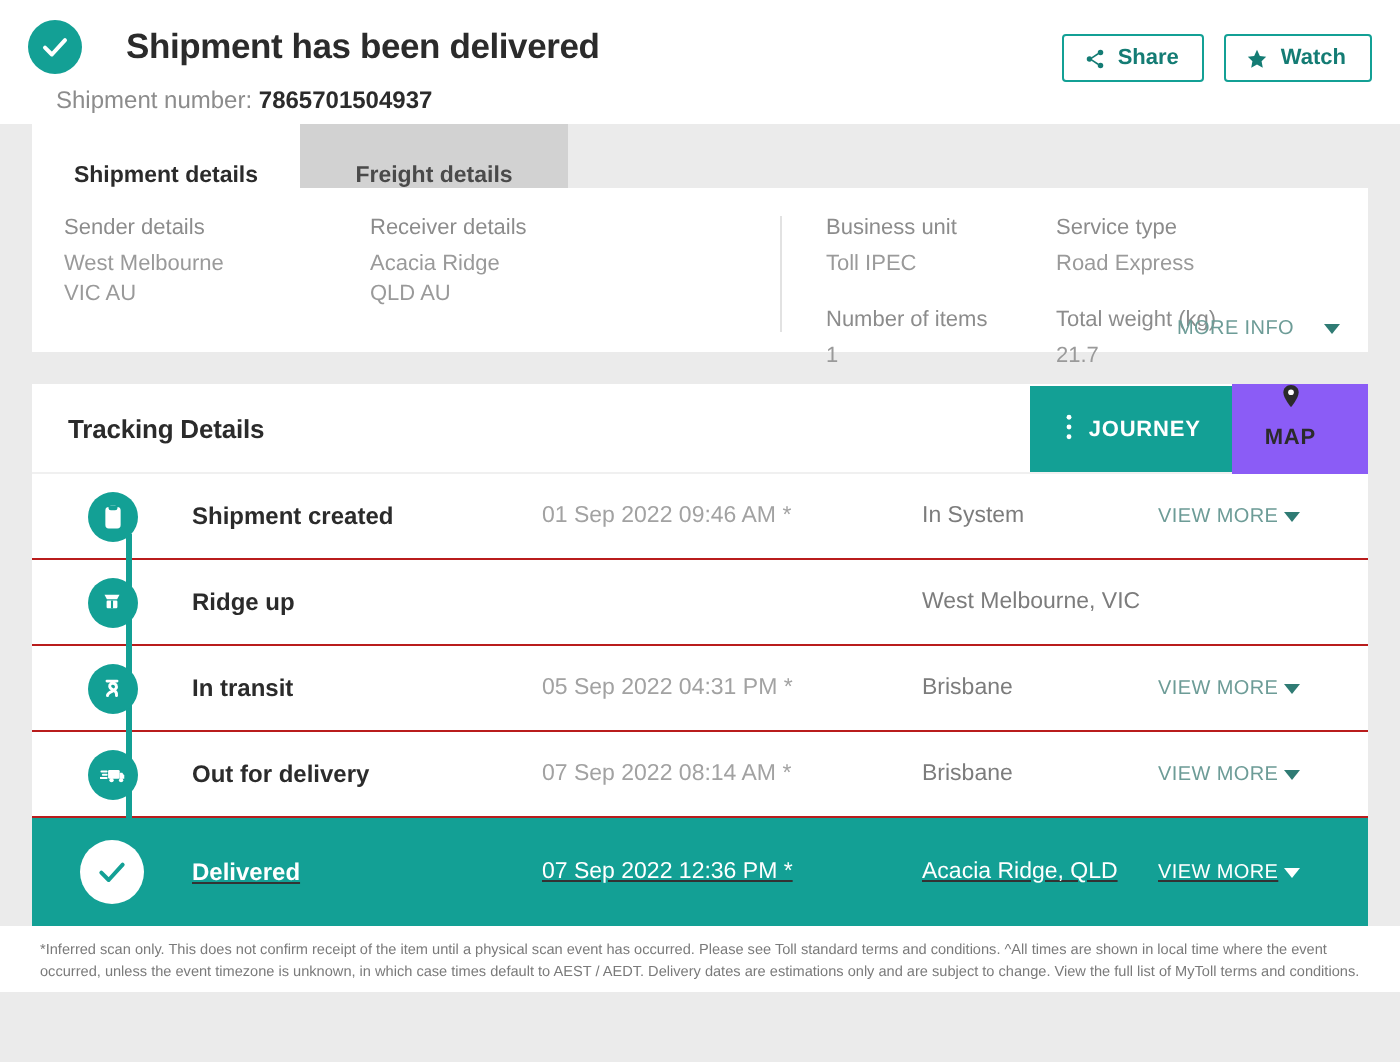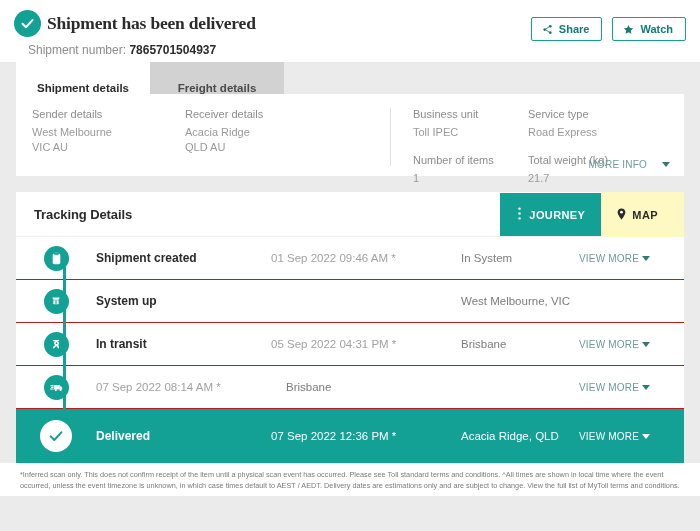--- a/index.html
+++ b/index.html
@@ -29,22 +29,21 @@
   .top-band {
     background: #ffffff;
     padding: 10px 14px 12px 14px;
     position: relative;
     height: 62px;
   }
 
   .status-row {
     display: flex;
     align-items: center;
-    gap: 6px;
-    font-family: Liberation Serif, serif;
+    gap: 22px;
   }
 
   .status-check {
     width: 27px;
     height: 27px;
     border-radius: 50%;
     background: #13a095;
     display: flex;
     align-items: center;
     justify-content: center;
@@ -214,37 +213,38 @@
     letter-spacing: 0.4px;
     cursor: pointer;
     padding: 0 16px;
   }
   .toggle-btn.journey {
     background: #13a095;
     color: #ffffff;
     margin: 1px 0;
   }
   .toggle-btn.map {
-    background: #fef9c3;
+    background: #8b5cf6;
     color: #2b2b2b;
     padding-right: 26px;
+    flex-direction: column;
   }
 
   
   .timeline { position: relative; }
 
   .tl-row {
     height: 43px;
     display: flex;
     align-items: center;
     border-bottom: 1px solid #b91c1c;
     position: relative;
     padding-left: 0;
   }
-  .tl-row:last-child { border-bottom: none; }
+  .tl-row:last-child { border-bottom: none; text-decoration: underline; }
   .tl-row.delivered {
     background: #13a095;
     height: 54px;
     border-bottom: none;
   }
 
   .tl-icon-cell {
     width: 80px;
     flex: 0 0 80px;
     display: flex;
@@ -470,21 +470,21 @@
       <div class="tl-row">
         <div class="tl-icon-cell">
           <div class="tl-node">
             <svg width="12" height="12" viewBox="0 0 16 16">
               <path d="M3 3.2 H13 L11.4 6.2 H4.6 Z" fill="#ffffff"></path>
               <rect x="4.4" y="7" width="7.2" height="5.2" rx="0.8" fill="#ffffff"></rect>
               <rect x="7.3" y="7" width="1.4" height="5.2" fill="#13a095"></rect>
             </svg>
           </div>
         </div>
-        <div class="tl-label">System up</div>
+        <div class="tl-label">Ridge up</div>
         <div class="tl-date"></div>
         <div class="tl-loc">West Melbourne, VIC</div>
         <div class="tl-more empty"></div>
       </div>
 
       <div class="tl-row">
         <div class="tl-icon-cell">
           <div class="tl-node">
             <svg width="12" height="12" viewBox="0 0 16 16">
               <path d="M5 13 C5 10.5 11 10 11 7.4 C11 5.2 8.8 4.2 7.3 5.1 C5.9 6 6.2 8.2 8.2 9 C10.6 10 11.3 11.3 11 13" fill="none" stroke="#ffffff" stroke-width="2" stroke-linecap="round"></path>
@@ -506,20 +506,21 @@
           <div class="tl-node">
             <svg width="13" height="11" viewBox="0 0 18 14">
               <rect x="5.6" y="3.6" width="8" height="6" rx="0.8" fill="#ffffff"></rect>
               <path d="M13.6 5.4 H15.4 L16.8 7.4 V9.6 H13.6 Z" fill="#ffffff"></path>
               <circle cx="8" cy="10.6" r="1.5" fill="#ffffff"></circle>
               <circle cx="14.6" cy="10.6" r="1.5" fill="#ffffff"></circle>
               <path d="M1 4.6 H4.6 M2 6.8 H4.6 M0.4 9 H4.6" stroke="#ffffff" stroke-width="1.4" stroke-linecap="round"></path>
             </svg>
           </div>
         </div>
+        <div class="tl-label">Out for delivery</div>
         <div class="tl-date">07 Sep 2022 08:14 AM *</div>
         <div class="tl-loc">Brisbane</div>
         <div class="tl-more">
           <span>VIEW MORE</span>
           <span class="chev"></span>
         </div>
       </div>
 
       <div class="tl-row delivered">
         <div class="tl-icon-cell">

